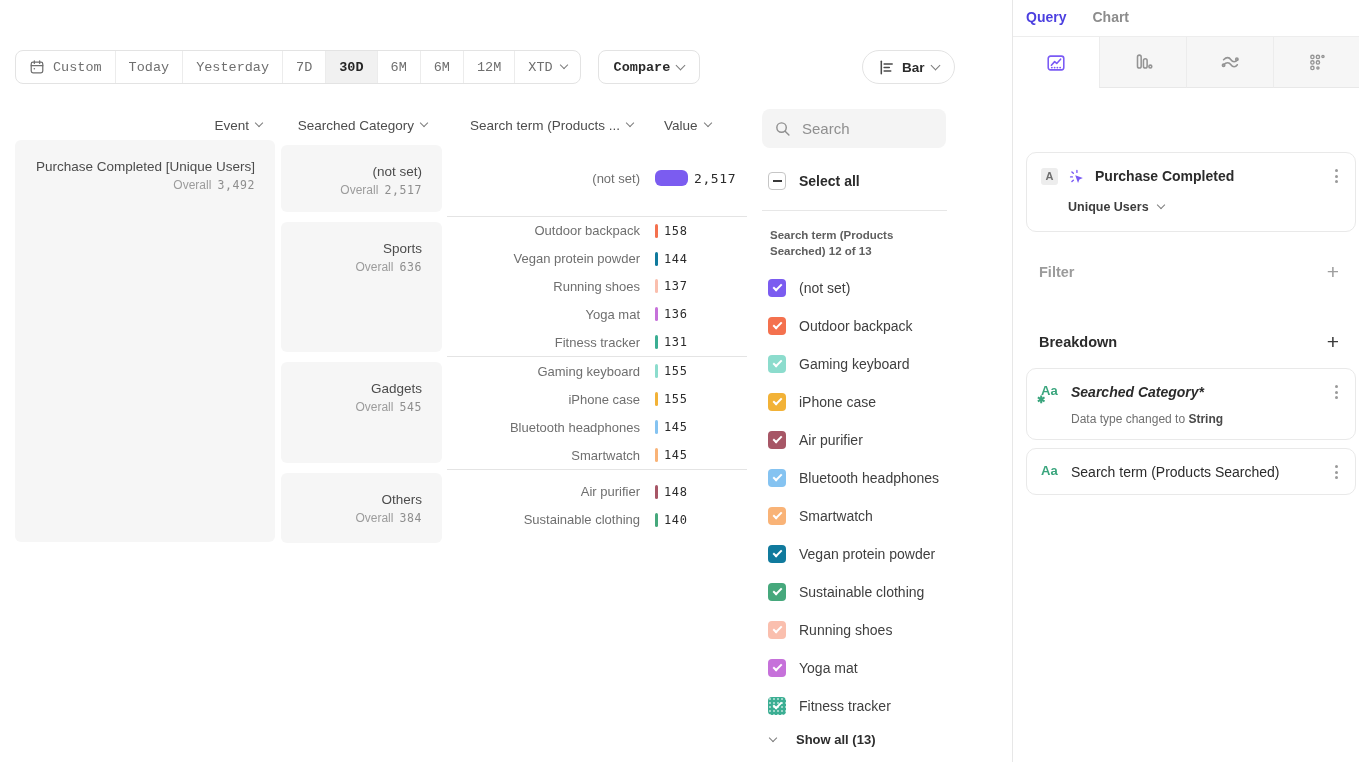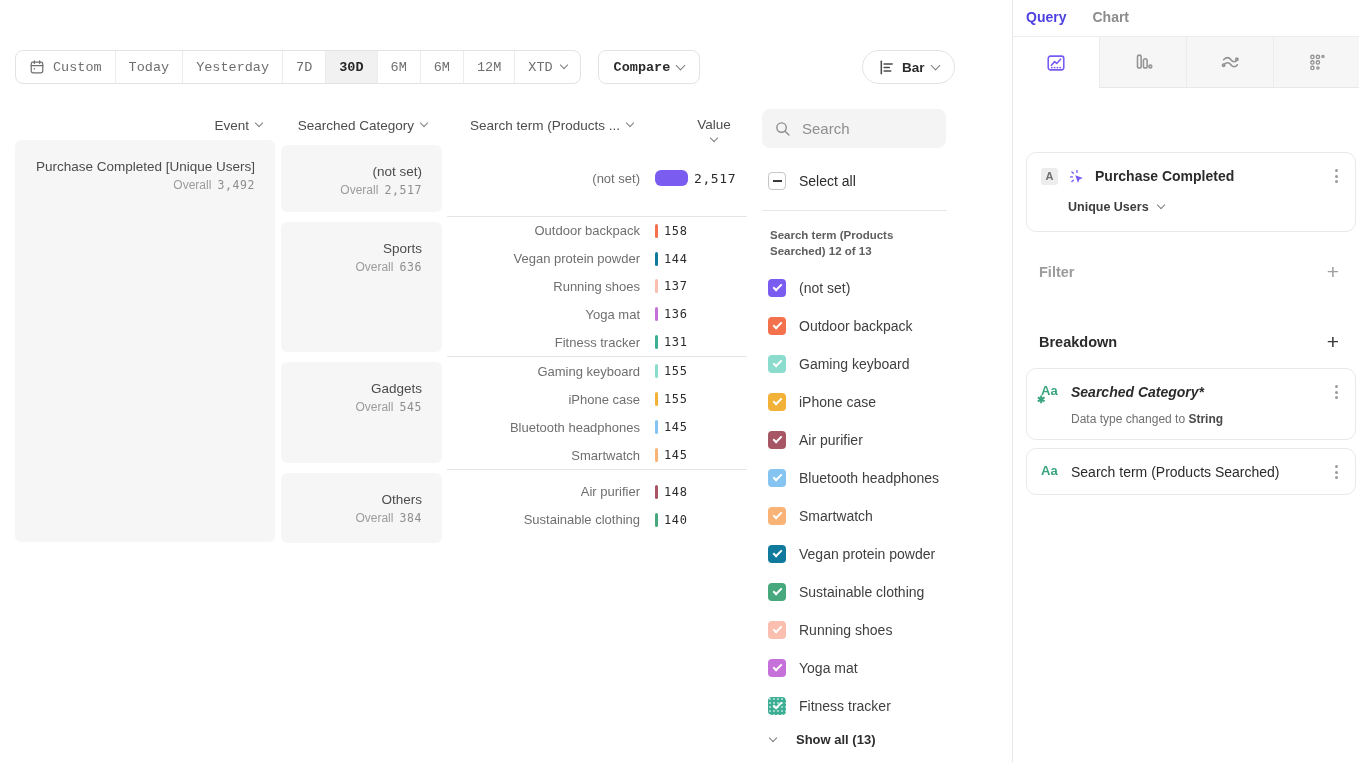--- a/index.html
+++ b/index.html
@@ -21,21 +21,21 @@
   .chart-type-btn { position:absolute; left:862px; top:50px; border-radius:17px; height:34px; }
   .chev { width:7px; height:7px; border-right:1.6px solid #7d7d7d; border-bottom:1.6px solid #7d7d7d; transform:rotate(45deg); display:inline-block; margin-top:-4px; flex:none; }
   .chev.sm { width:6px; height:6px; }
 
   
   .col-head { position:absolute; top:117px; height:16px; display:flex; align-items:center; gap:7px; font-size:13.5px; font-weight:500; color:#4d4d4d; cursor:pointer; }
   .col-head .lbl { flex:1; text-align:right; }
   #head-event { left:15px; width:247px; }
   #head-category { left:281px; width:146px; }
   #head-term { left:450px; width:183px; }
-  #head-value { left:684px; width:60px;flex-direction:column; }
+  #head-value { left:664px; width:60px; }
   #head-value .lbl { text-align:left; flex:none; }
 
   
   .cell { position:absolute; background:#f6f6f6; border-radius:6px; padding:18px 20px 0 12px; text-align:right; }
   .cell .t1 { font-size:13.5px; color:#4c4c4c; line-height:17px; }
   .cell .t2 { margin-top:3px; font-size:12px; color:#9c9c9c; }
   .mono { font-family:"DejaVu Sans Mono", monospace; letter-spacing:0.6px; }
   .cell .t2 .mono { color:#8e8e8e; margin-left:6px; font-size:11.5px; }
   #event-cell { left:15px; top:140px; width:260px; height:402px; }
 
@@ -50,21 +50,21 @@
 
   
   .search-box { position:absolute; left:762px; top:109px; width:184px; height:39px; background:#f4f4f4; border-radius:8px; display:flex; align-items:center; padding:0 12px; gap:9px; }
   .search-box input { border:none; outline:none; background:transparent; font-family:"Liberation Sans",sans-serif; font-size:15px; color:#3c3c3c; width:130px; }
   .search-box input::placeholder { color:#8f8f8f; }
   .cb { width:18px; height:18px; border-radius:4px; flex:none; display:flex; align-items:center; justify-content:center; }
   .cb .mark { width:9px; height:5px; border-left:2px solid #fff; border-bottom:2px solid #fff; transform:rotate(-45deg); margin-top:-3px; }
   .cb.indet { background:#fff; border:1.5px solid #c6c6c6; }
   .cb.indet .mark { width:9px; height:0; border-left:none; border-bottom:2px solid #3a3a3a; transform:none; margin-top:0; }
   .select-all-row { position:absolute; left:768px; top:172px; display:flex; align-items:center; gap:13px; cursor:pointer; }
-  .select-all-row .sa-lbl { font-size:14px; font-weight:400; color:#2b2b2b; }
+  .select-all-row .sa-lbl { font-size:14px; font-weight:700; color:#2b2b2b; }
   .panel-divider { position:absolute; left:762px; top:210px; width:185px; height:1px; background:#e7e7e7; }
   .list-label { position:absolute; left:770px; top:227px; width:160px; font-size:11.5px; font-weight:600; color:#5f5f5f; line-height:16px; }
   .cb-list { position:absolute; left:768px; top:269px; width:230px; }
   .cb-row { height:38px; display:flex; align-items:center; gap:13px; cursor:pointer; }
   .cb-row .cb-lbl { font-size:14px; color:#3f3f3f; }
   .cb.dots { background-image:radial-gradient(rgba(255,255,255,0.55) 1px, transparent 1.3px); background-size:4px 4px; }
   .show-all { position:absolute; left:770px; top:732px; display:flex; align-items:center; gap:20px; cursor:pointer; }
   .show-all .sa-txt { font-size:13px; font-weight:600; color:#2d2d2d; }
 
   

